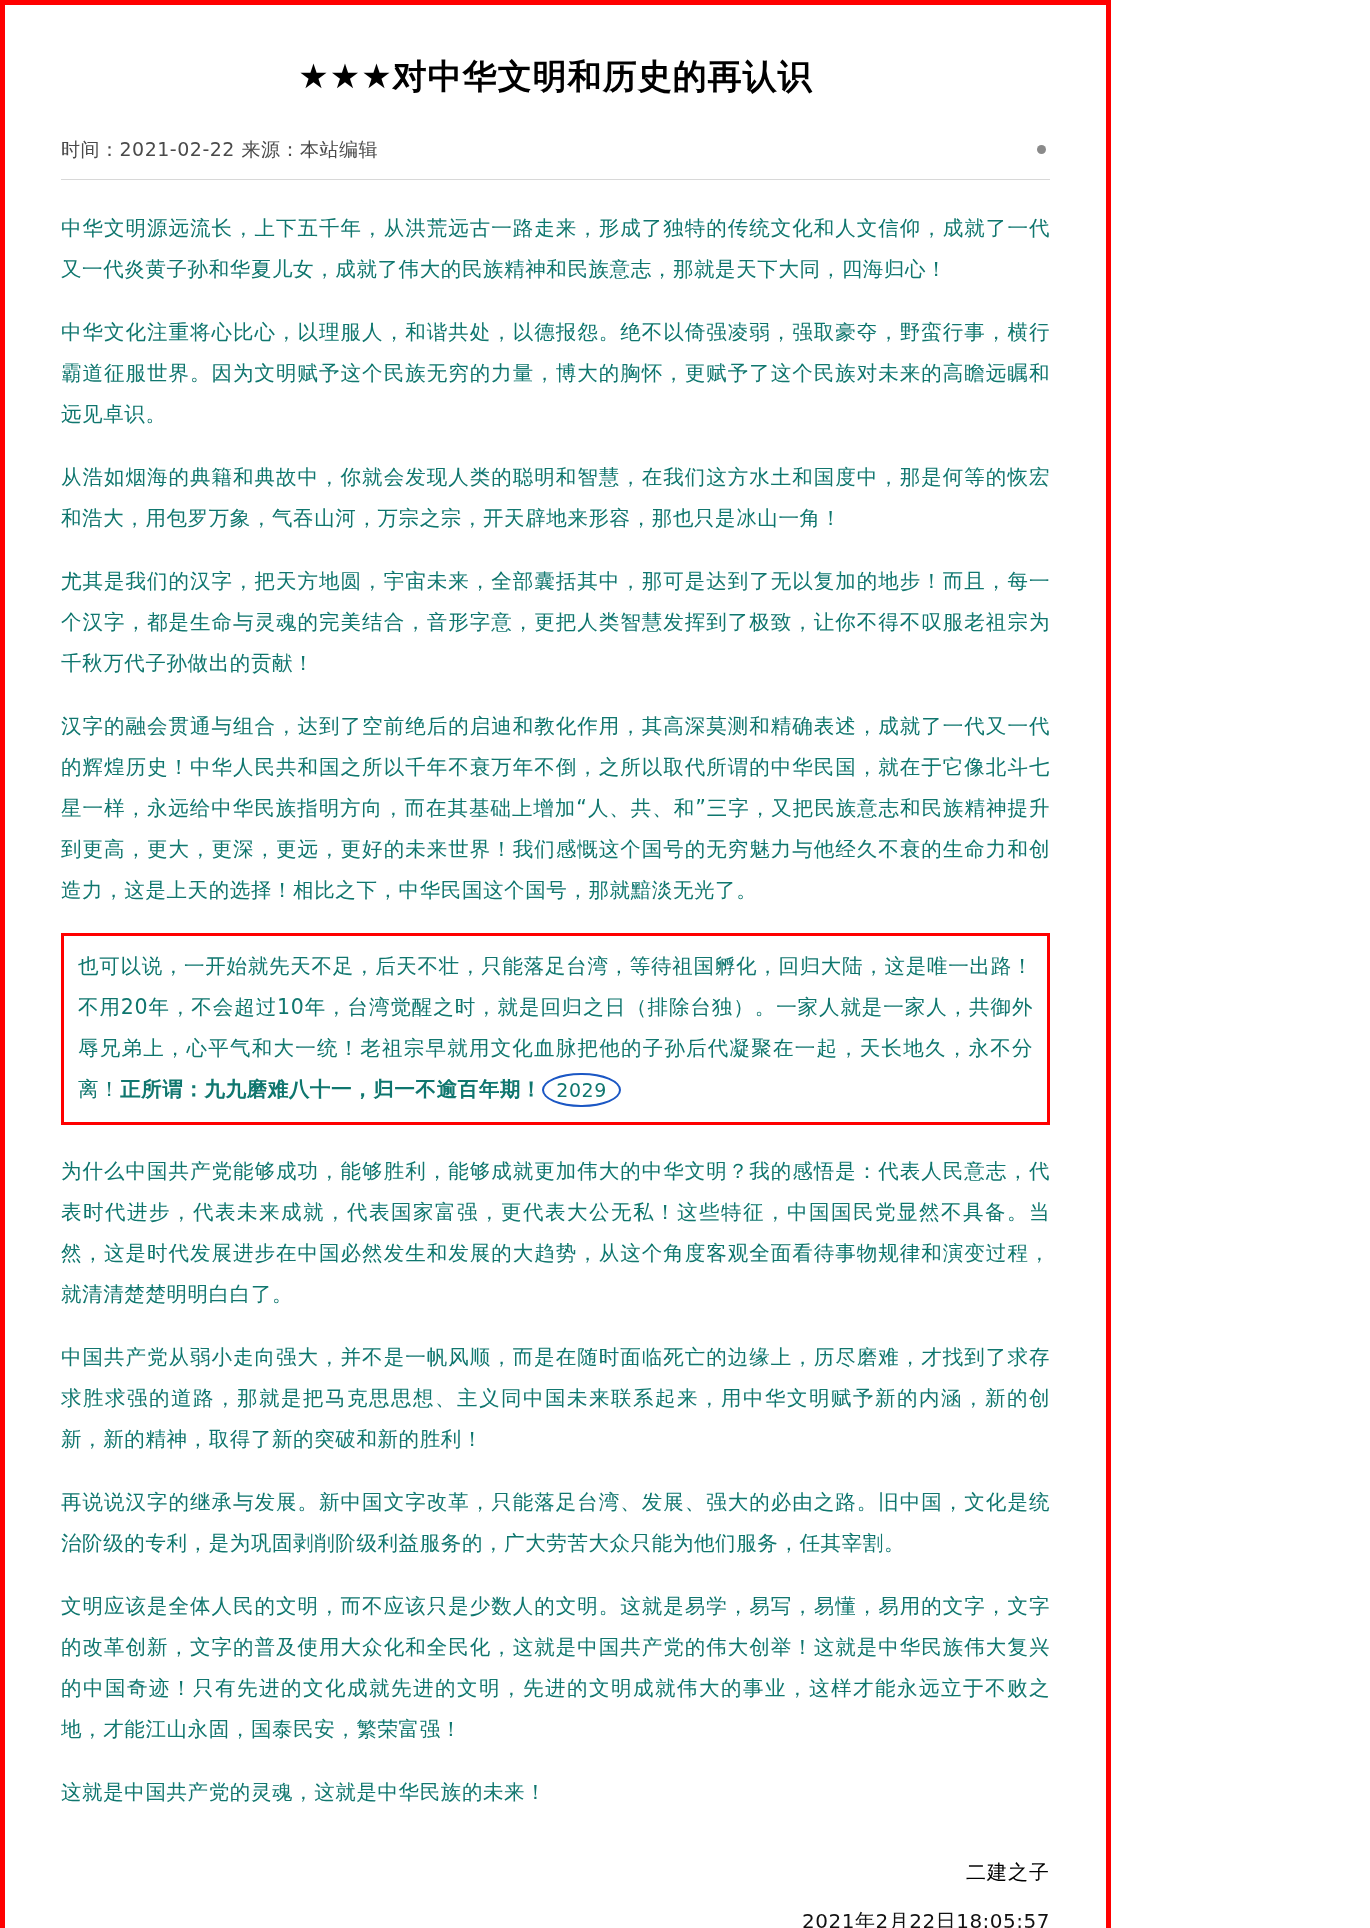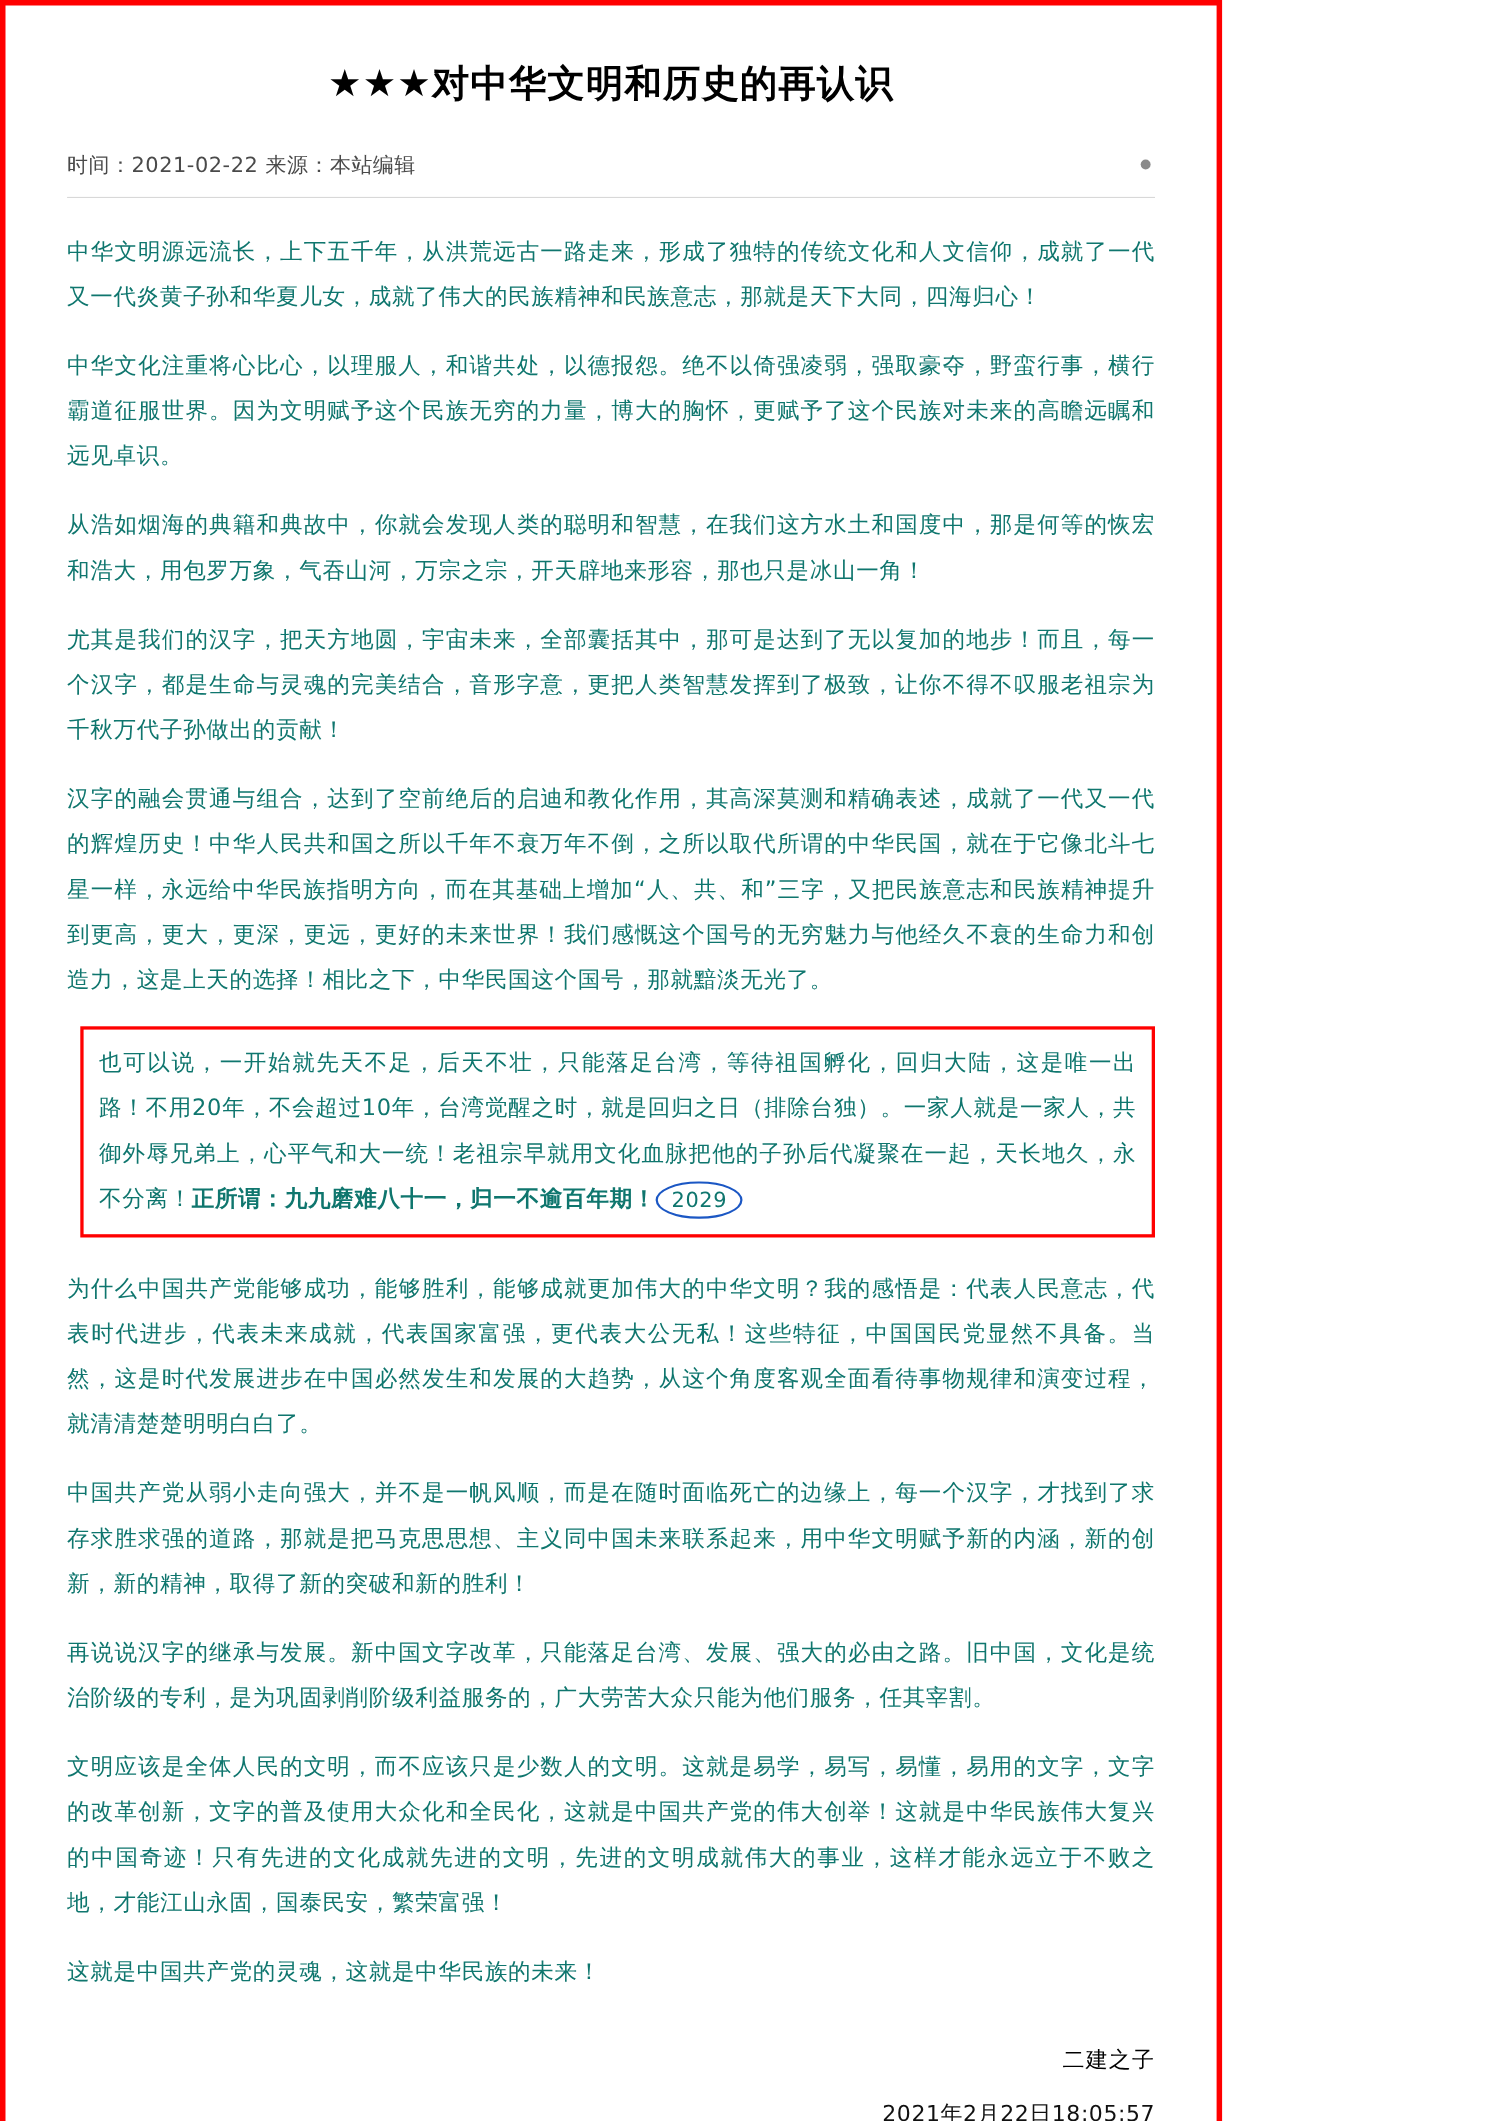--- a/index.html
+++ b/index.html
@@ -56,21 +56,21 @@
     font-size: 20.5px;
     line-height: 2.0;
     margin: 0 0 22px 0;
     text-align: justify;
     letter-spacing: 0.6px;
     color: #0f766e;
   }
   .highlight-box {
     border: 3px solid #ff0000;
     padding: 10px 14px 12px 14px;
-    margin: 4px 0 26px 12px;
+    margin: 4px 0 26px 0;
   }
   .highlight-box p.para {
     margin: 0;
   }
   .bold-tail {
     font-weight: bold;
   }
   .circled {
     display: inline-block;
     border: 2px solid #1b57c4;
@@ -111,21 +111,21 @@
     <p class="para">中华文化注重将心比心，以理服人，和谐共处，以德报怨。绝不以倚强凌弱，强取豪夺，野蛮行事，横行霸道征服世界。因为文明赋予这个民族无穷的力量，博大的胸怀，更赋予了这个民族对未来的高瞻远瞩和远见卓识。</p>
     <p class="para">从浩如烟海的典籍和典故中，你就会发现人类的聪明和智慧，在我们这方水土和国度中，那是何等的恢宏和浩大，用包罗万象，气吞山河，万宗之宗，开天辟地来形容，那也只是冰山一角！</p>
     <p class="para">尤其是我们的汉字，把天方地圆，宇宙未来，全部囊括其中，那可是达到了无以复加的地步！而且，每一个汉字，都是生命与灵魂的完美结合，音形字意，更把人类智慧发挥到了极致，让你不得不叹服老祖宗为千秋万代子孙做出的贡献！</p>
     <p class="para">汉字的融会贯通与组合，达到了空前绝后的启迪和教化作用，其高深莫测和精确表述，成就了一代又一代的辉煌历史！中华人民共和国之所以千年不衰万年不倒，之所以取代所谓的中华民国，就在于它像北斗七星一样，永远给中华民族指明方向，而在其基础上增加“人、共、和”三字，又把民族意志和民族精神提升到更高，更大，更深，更远，更好的未来世界！我们感慨这个国号的无穷魅力与他经久不衰的生命力和创造力，这是上天的选择！相比之下，中华民国这个国号，那就黯淡无光了。</p>
 
     <div class="highlight-box">
       <p class="para"><span>也可以说，一开始就先天不足，后天不壮，只能落足台湾，等待祖国孵化，回归大陆，这是唯一出路！不用20年，不会超过10年，台湾觉醒之时，就是回归之日（排除台独）。一家人就是一家人，共御外辱兄弟上，心平气和大一统！老祖宗早就用文化血脉把他的子孙后代凝聚在一起，天长地久，永不分离！</span><span class="bold-tail">正所谓：九九磨难八十一，归一不逾百年期！</span><span class="circled">2029</span></p>
     </div>
 
     <p class="para">为什么中国共产党能够成功，能够胜利，能够成就更加伟大的中华文明？我的感悟是：代表人民意志，代表时代进步，代表未来成就，代表国家富强，更代表大公无私！这些特征，中国国民党显然不具备。当然，这是时代发展进步在中国必然发生和发展的大趋势，从这个角度客观全面看待事物规律和演变过程，就清清楚楚明明白白了。</p>
-    <p class="para">中国共产党从弱小走向强大，并不是一帆风顺，而是在随时面临死亡的边缘上，每一个汉字，才找到了求存求胜求强的道路，那就是把马克思思想、主义同中国未来联系起来，用中华文明赋予新的内涵，新的创新，新的精神，取得了新的突破和新的胜利！</p>
+    <p class="para">中国共产党从弱小走向强大，并不是一帆风顺，而是在随时面临死亡的边缘上，历尽磨难，才找到了求存求胜求强的道路，那就是把马克思思想、主义同中国未来联系起来，用中华文明赋予新的内涵，新的创新，新的精神，取得了新的突破和新的胜利！</p>
     <p class="para">再说说汉字的继承与发展。新中国文字改革，只能落足台湾、发展、强大的必由之路。旧中国，文化是统治阶级的专利，是为巩固剥削阶级利益服务的，广大劳苦大众只能为他们服务，任其宰割。</p>
     <p class="para">文明应该是全体人民的文明，而不应该只是少数人的文明。这就是易学，易写，易懂，易用的文字，文字的改革创新，文字的普及使用大众化和全民化，这就是中国共产党的伟大创举！这就是中华民族伟大复兴的中国奇迹！只有先进的文化成就先进的文明，先进的文明成就伟大的事业，这样才能永远立于不败之地，才能江山永固，国泰民安，繁荣富强！</p>
     <p class="para">这就是中国共产党的灵魂，这就是中华民族的未来！</p>
 
     <div class="signature">二建之子</div>
     <div class="timestamp">2021年2月22日18:05:57</div>
 
   </div>
 </div>
 

